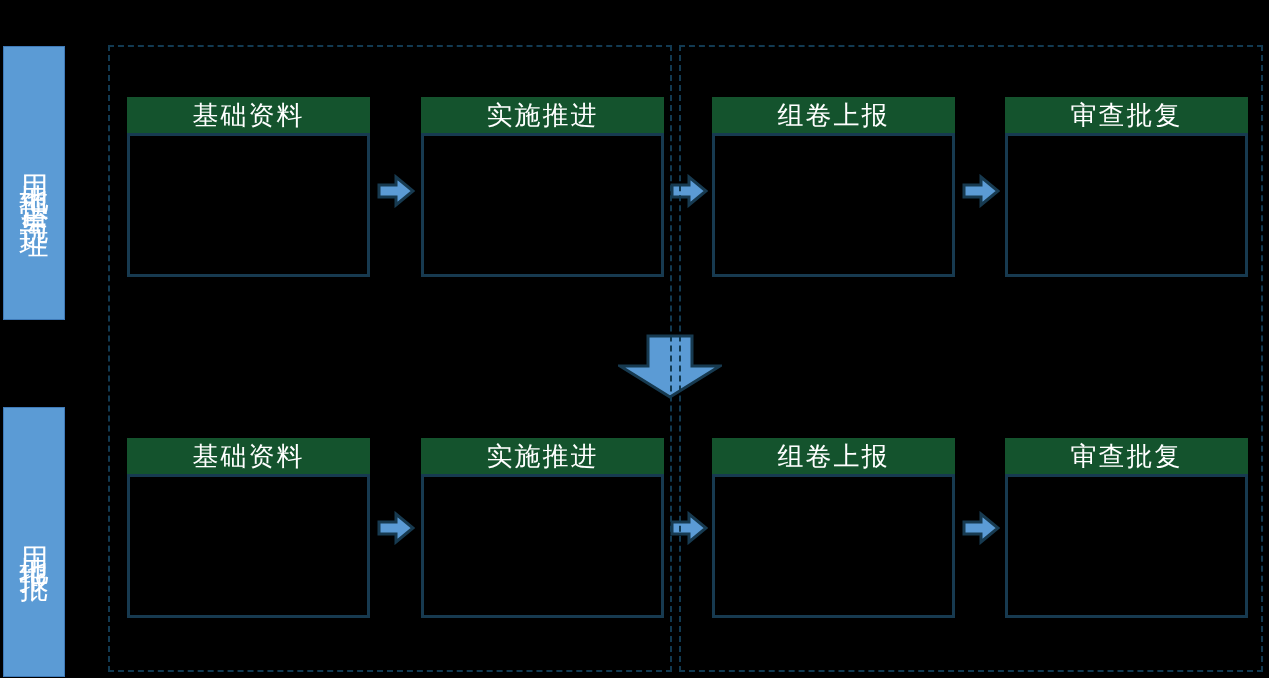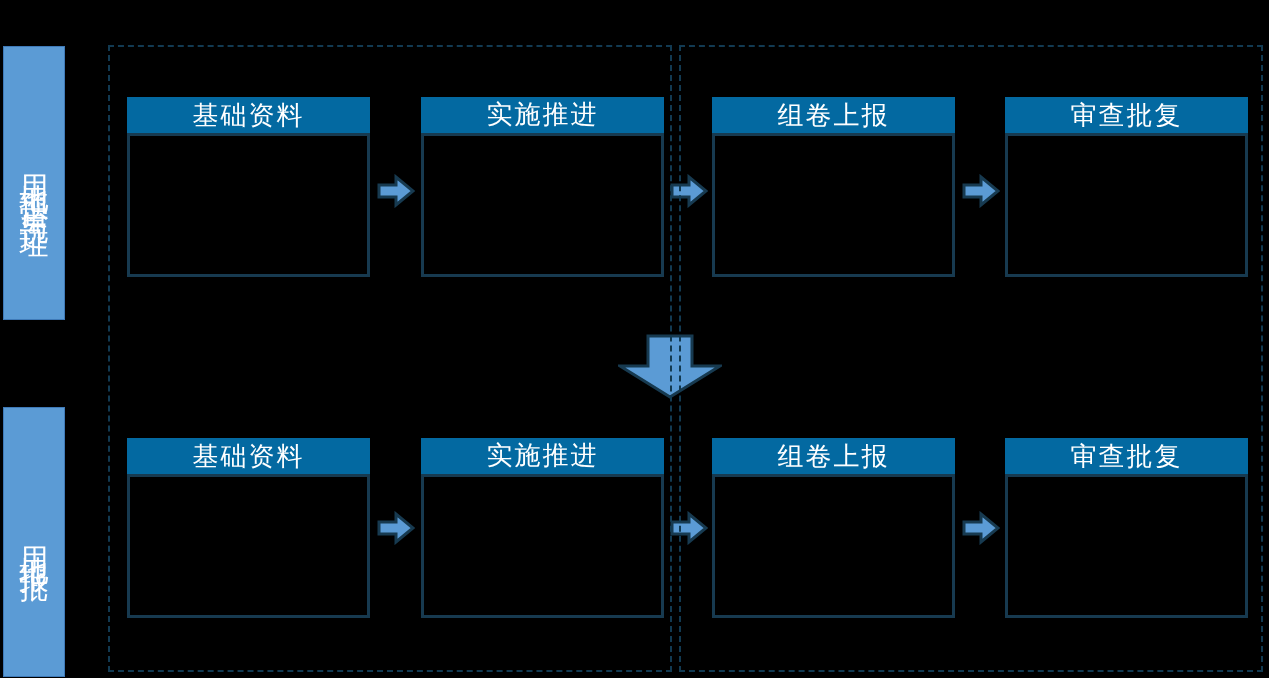--- a/index.html
+++ b/index.html
@@ -47,39 +47,39 @@
   .dashed-panel.right { left: 679px; width: 584px; }
 
   
   .stage {
     position: absolute;
     width: 243px;
     z-index: 1;
   }
   .stage .stage-header {
     height: 36px;
-    background: #0369a1;
+    background: #14532d;
     color: #fff;
     font-size: 26px;
     letter-spacing: 2px;
     display: flex;
     align-items: center;
     justify-content: center;
     line-height: 1;
   }
   .stage .stage-body {
     height: 144px;
     background: #000;
     border: 3px solid #173a50;
     box-sizing: border-box;
   }
   .row-0 { top: 97px; }
   .row-1 { top: 438px; }
   .col-0 { left: 127px; }
-  .col-1 { left: 421px; font-family: Liberation Serif, serif; }
+  .col-1 { left: 421px; }
   .col-2 { left: 712px; text-align: center; }
   .col-3 { left: 1005px; }
 
   
   .h-arrow {
     position: absolute;
     width: 38px;
     height: 34px;
     z-index: 2;
   }

